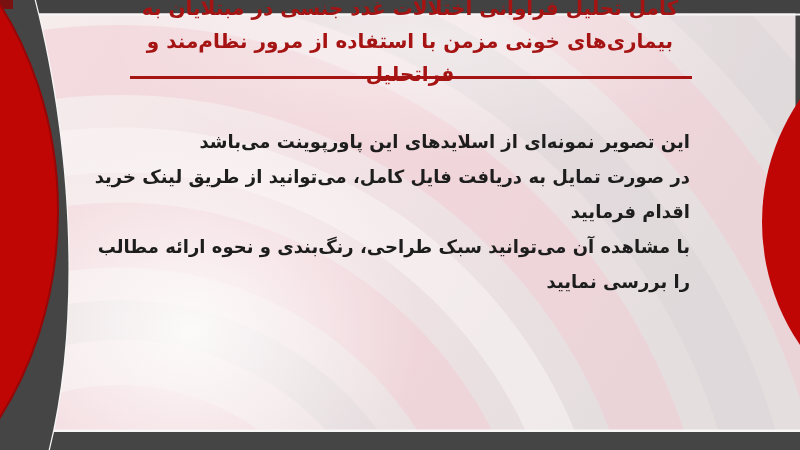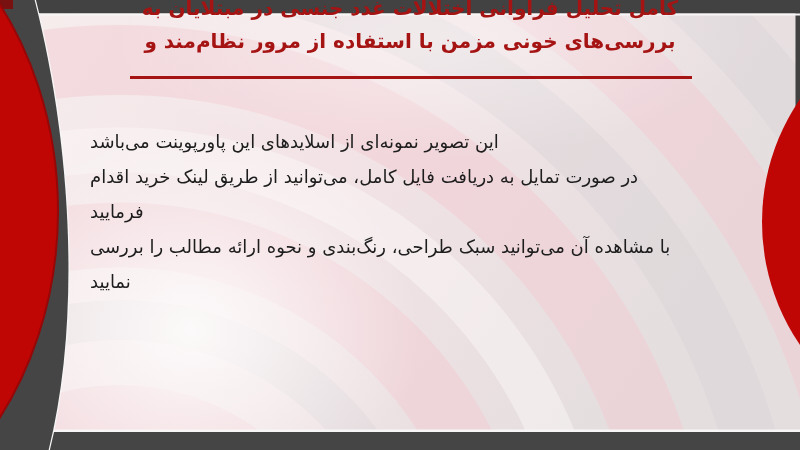--- a/index.html
+++ b/index.html
@@ -13,22 +13,22 @@
   .stage{position:absolute;inset:0;width:800px;height:387px;}
   svg.bg{position:absolute;inset:0;z-index:0;display:block;}
 
   .title-underline{position:absolute;left:130px;top:76px;width:562px;height:3px;
     background:var(--title-red);z-index:1;}
   .slide-title{position:absolute;left:60px;top:-8px;width:700px;z-index:2;
     direction:rtl;text-align:center;color:var(--title-red);
     font-size:20px;font-weight:bold;line-height:33px;}
   .slide-title .t-line{display:block;}
   .slide-body{position:absolute;right:110px;top:124px;width:600px;z-index:2;
-    direction:rtl;text-align:left;color:var(--body-black);
-    font-size:18px;font-weight:normal;line-height:35px;}
+    direction:rtl;text-align:right;color:var(--body-black);
+    font-size:18px;font-weight:bold;line-height:35px;}
   .slide-body .b-line{display:block;}
 
   
   .f-canvas{fill:var(--dark-gray);}
   .f-strip{fill:var(--strip-gray);}
   .f-swoosh{fill:var(--dark-gray);}
   .s-edge{stroke:var(--edge-white);stroke-width:2.5;fill:none;}
   .f-edge{fill:var(--edge-white);}
   .f-red{fill:var(--accent-red);}
   .s-redrim{stroke:var(--red-rim);stroke-width:2;}
@@ -87,21 +87,22 @@
 
     <ellipse class="f-red s-redrim" cx="-225" cy="211" rx="283" ry="340"></ellipse>
 
     <circle class="f-red" cx="980" cy="222" r="218"></circle>
   </svg>
 
   <div class="title-underline"></div>
 
   <div class="slide-title">
     <span class="t-line">کامل تحلیل فراوانی اختلالات غدد جنسی در مبتلایان به</span>
-    <span class="t-line">بررسی‌های خونی مزمن با استفاده از مرور نظام‌مند و</span>
+    <span class="t-line">بیماری‌های خونی مزمن با استفاده از مرور نظام‌مند و</span>
+    <span class="t-line">فراتحلیل</span>
   </div>
 
   <div class="slide-body">
     <span class="b-line">این تصویر نمونه‌ای از اسلایدهای این پاورپوینت می‌باشد</span>
     <span class="b-line">در صورت تمایل به دریافت فایل کامل، می‌توانید از طریق لینک خرید اقدام فرمایید</span>
     <span class="b-line">با مشاهده آن می‌توانید سبک طراحی، رنگ‌بندی و نحوه ارائه مطالب را بررسی نمایید</span>
   </div>
 
 </div>
 

